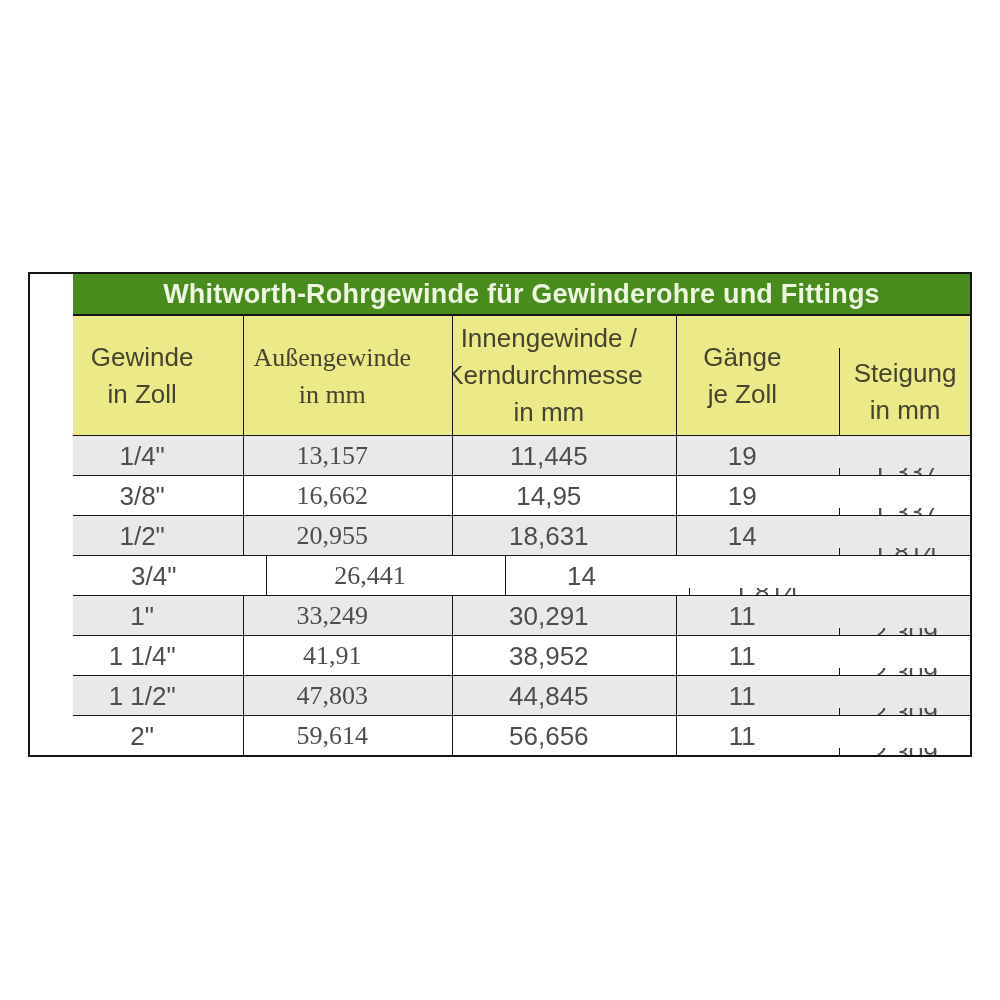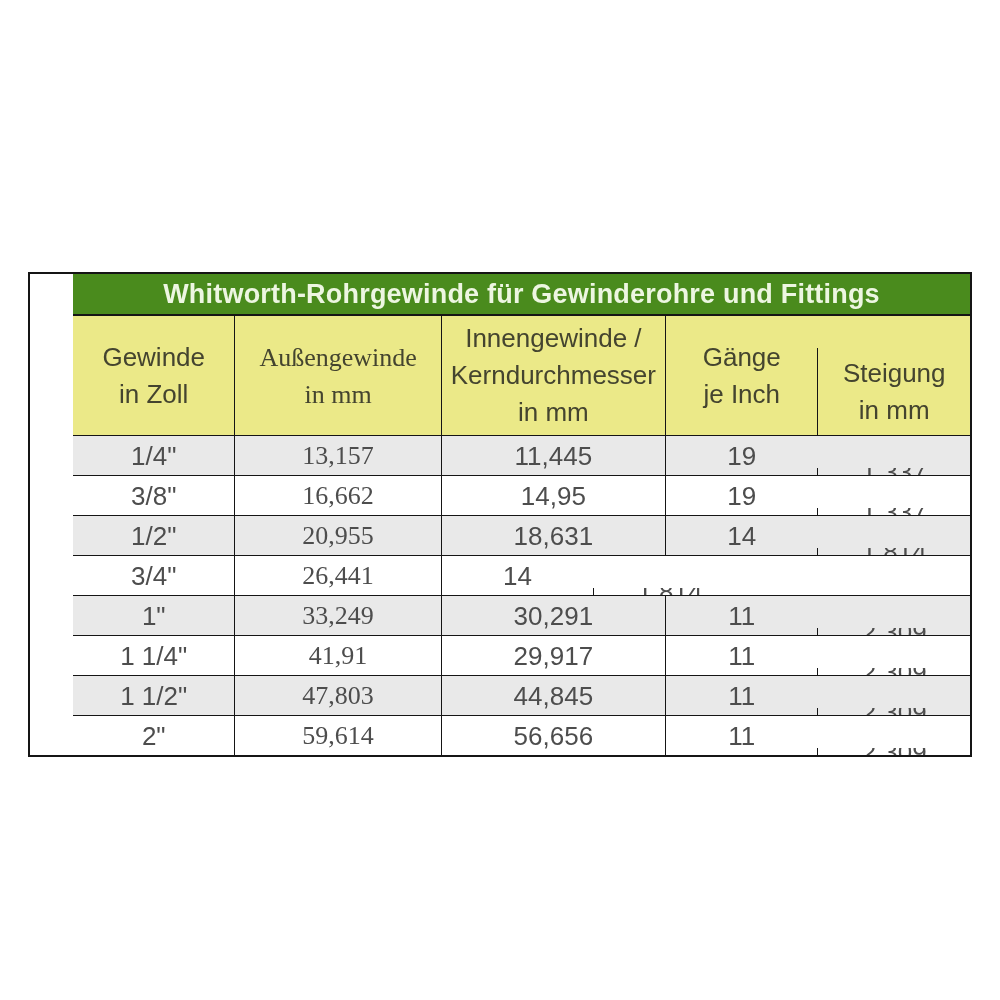--- a/index.html
+++ b/index.html
@@ -37,20 +37,21 @@
     line-height: 40px;
     border-bottom: 2px solid #151515;
     letter-spacing: 0.2px;
     white-space: nowrap;
     overflow: hidden;
   }
   .row {
     display: flex;
     width: 100%;
     box-sizing: border-box;
+    gap: 32px;
   }
   .cell {
     box-sizing: border-box;
     display: flex;
     align-items: center;
     justify-content: center;
     text-align: center;
     border-left: 1.5px solid #151515;
     overflow: hidden;
   }
@@ -94,21 +95,21 @@
 
     <div class="row header-row">
       <div class="cell c0">Gewinde
 in Zoll</div>
       <div class="cell c1">Außengewinde
 in mm</div>
       <div class="cell c2">Innengewinde /
 Kerndurchmesser
 in mm</div>
       <div class="cell c3">Gänge
-je Inch</div>
+je Zoll</div>
       <div class="cell c4">Steigung
 in mm</div>
     </div>
 
     <div class="row data-row alt">
       <div class="cell c0">1/4"</div>
       <div class="cell c1">13,157</div>
       <div class="cell c2">11,445</div>
       <div class="cell c3">19</div>
       <div class="cell c4">1,337</div>
@@ -141,21 +142,21 @@
       <div class="cell c0">1"</div>
       <div class="cell c1">33,249</div>
       <div class="cell c2">30,291</div>
       <div class="cell c3">11</div>
       <div class="cell c4">2,309</div>
     </div>
 
     <div class="row data-row">
       <div class="cell c0">1 1/4"</div>
       <div class="cell c1">41,91</div>
-      <div class="cell c2">29,917</div>
+      <div class="cell c2">38,952</div>
       <div class="cell c3">11</div>
       <div class="cell c4">2,309</div>
     </div>
 
     <div class="row data-row alt">
       <div class="cell c0">1 1/2"</div>
       <div class="cell c1">47,803</div>
       <div class="cell c2">44,845</div>
       <div class="cell c3">11</div>
       <div class="cell c4">2,309</div>

